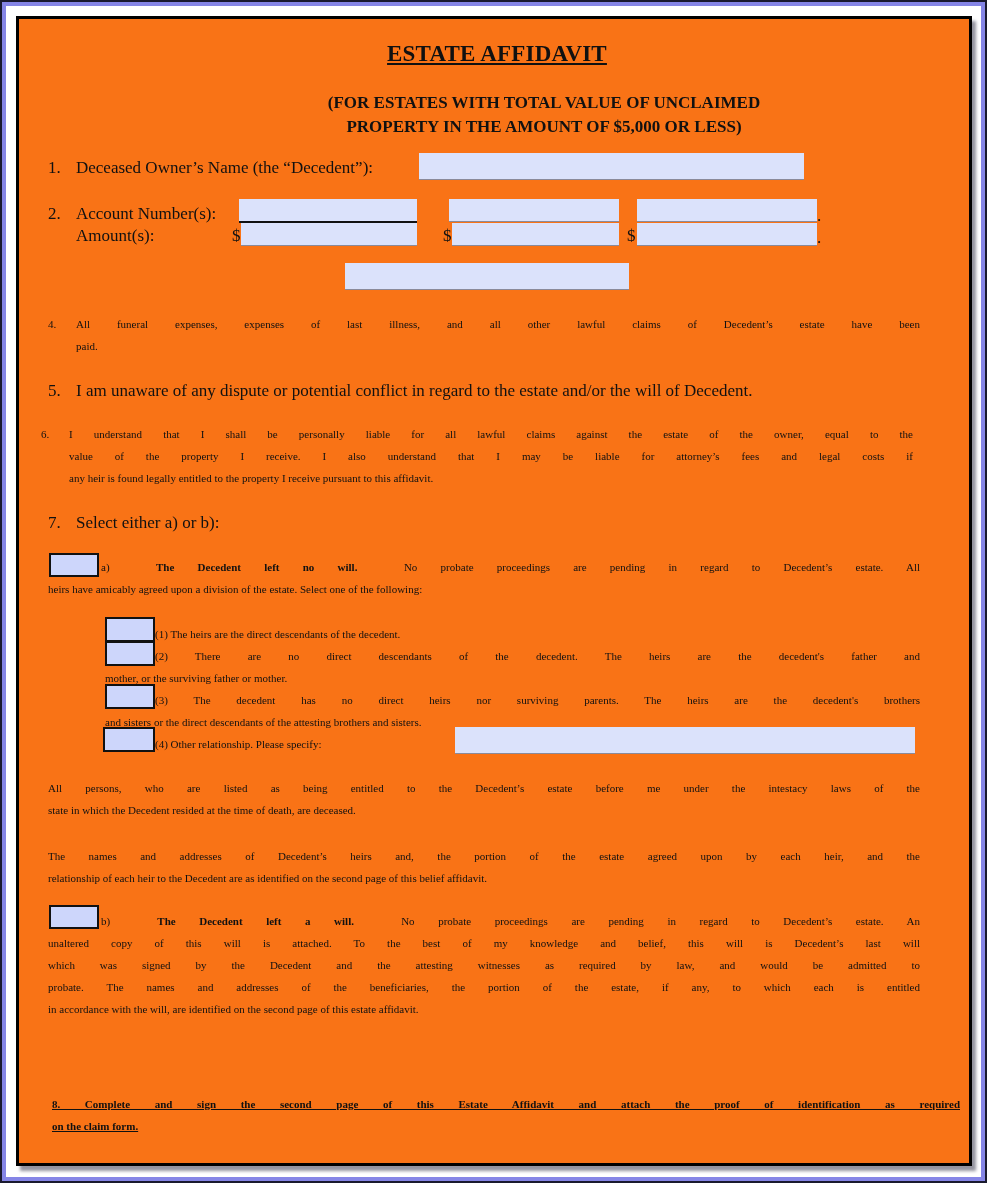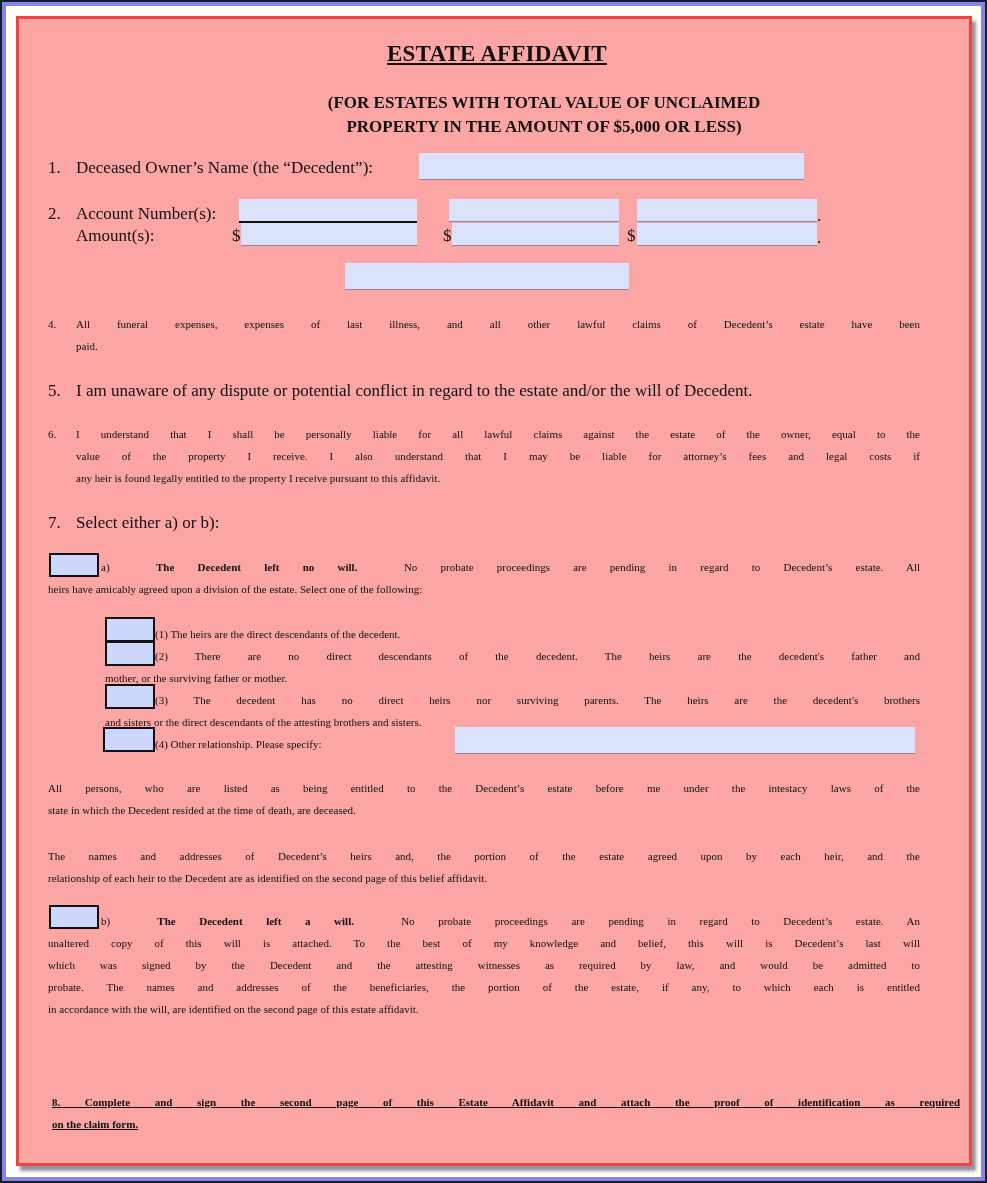--- a/index.html
+++ b/index.html
@@ -13,22 +13,22 @@
     position:absolute; left:0; top:0; width:987px; height:1183px; box-sizing:border-box;
     border:2px solid #1a1a2e;
     outline:none;
   }
   .outer-band {
     position:absolute; left:2px; top:2px; right:2px; bottom:2px;
     border:4px solid #8585e6;
   }
   .page {
     position:absolute; left:16px; top:16px; width:956px; height:1150px; box-sizing:border-box;
-    border:3px solid #ef4444;
-    background:#fca5a5;
+    border:3px solid #000000;
+    background:#f97316;
     box-shadow:4px 5px 3px rgba(60,60,80,0.55);
   }
   .abs { position:absolute; }
   .title {
     left:0; width:956px; top:22px; text-align:center;
     font-size:23px; font-weight:bold; text-decoration:underline; letter-spacing:0.2px;
   }
   .subtitle {
     left:0; width:1050px; top:72px; text-align:center;
     font-size:17px; font-weight:bold; line-height:24px;
@@ -36,21 +36,21 @@
   .line { font-size:17px; line-height:22px; white-space:nowrap; }
   .para { font-size:11px; line-height:22px; text-align:justify; }
   .num { display:inline-block; width:28px; }
   .field {
     position:absolute; background:#dbe2fb; border-bottom:1px solid #8a8a9a;
   }
   .field.dark { border-bottom:2px solid #111; }
   .chk {
     position:absolute; background:#cdd6fb; border:2px solid #111; box-sizing:border-box;
   }
-  .bold { font-weight:bold;margin-top:46px; }
+  .bold { font-weight:bold; }
   .u { text-decoration:underline; }
 </style>
 </head>
 <body>
 
 <div class="outer-frame"></div>
 <div class="outer-band"></div>
 
 <div class="page">
 
@@ -87,21 +87,21 @@
 
   <div class="abs para" style="left:29px; top:294px; width:872px;">
     <div style="text-align-last:justify;"><span class="num">4.</span><span>All funeral expenses, expenses of last illness, and all other lawful claims of Decedent’s estate have been</span></div>
     <div style="padding-left:28px;">paid.</div>
   </div>
 
   <div class="abs line" style="left:29px; top:361px;">
     <span class="num">5.</span><span>I am unaware of any dispute or potential conflict in regard to the estate and/or the will of Decedent.</span>
   </div>
 
-  <div class="abs para" style="left:29px; top:404px; width:872px;">
+  <div class="abs para" style="left:22px; top:404px; width:872px;">
     <div style="text-align-last:justify;"><span class="num">6.</span><span>I understand that I shall be personally liable for all lawful claims against the estate of the owner, equal to the</span></div>
     <div style="padding-left:28px; text-align-last:justify;">value of the property I receive.  I also understand that I may be liable for attorney’s fees and legal costs if</div>
     <div style="padding-left:28px;">any heir is found legally entitled to the property I receive pursuant to this affidavit.</div>
   </div>
 
   <div class="abs line" style="left:29px; top:493px;">
     <span class="num">7.</span><span>Select either a) or b):</span>
   </div>
 
   <div class="chk" style="left:30px; top:534px; width:50px; height:24px;"></div>
@@ -145,18 +145,18 @@
       <span>b)</span>&nbsp;
       <span class="bold">The Decedent left a will.</span>&nbsp;
       <span>No probate proceedings are pending in regard to Decedent’s estate.  An</span>
     </div>
     <div style="text-align-last:justify;">unaltered copy of this will is attached.  To the best of my knowledge and belief, this will is Decedent’s last will</div>
     <div style="text-align-last:justify;">which was signed by the Decedent and the attesting witnesses as required by law, and would be admitted to</div>
     <div style="text-align-last:justify;">probate.  The names and addresses of the beneficiaries, the portion of the estate, if any, to which each is entitled</div>
     <div>in accordance with the will, are identified on the second page of this estate affidavit.</div>
   </div>
 
-  <div class="abs para bold u" style="left:33px; top:1026px; width:908px;">
+  <div class="abs para bold u" style="left:33px; top:1074px; width:908px;">
     <div style="text-align-last:justify;">8. Complete and sign the second page of this Estate Affidavit and attach the proof of identification as required</div>
     <div>on the claim form.</div>
   </div>
 
 </div>
 
 </body></html>

